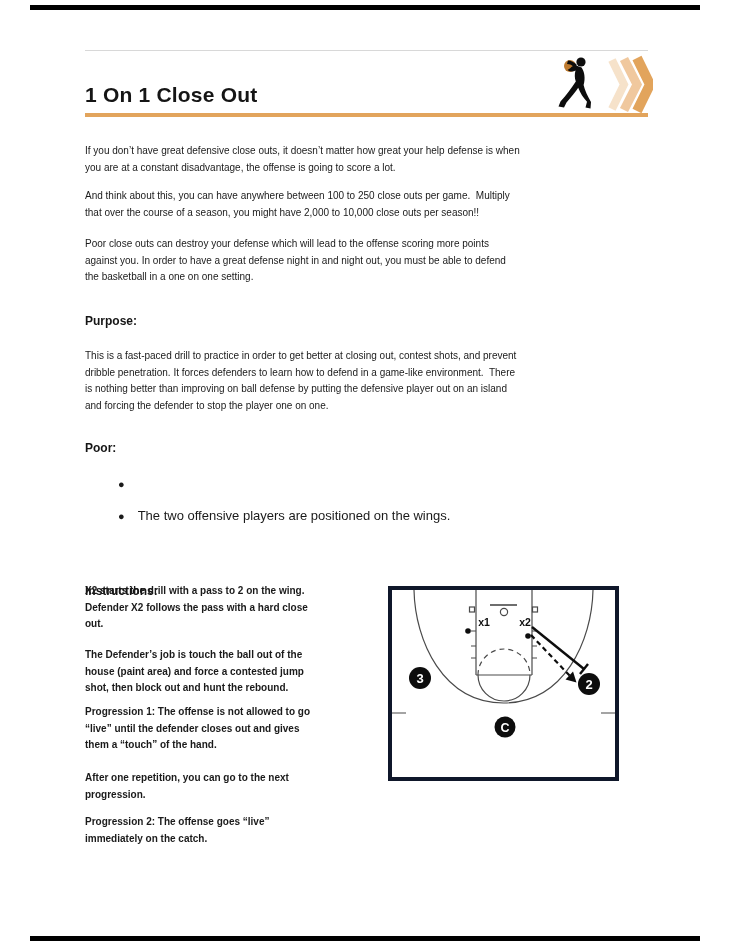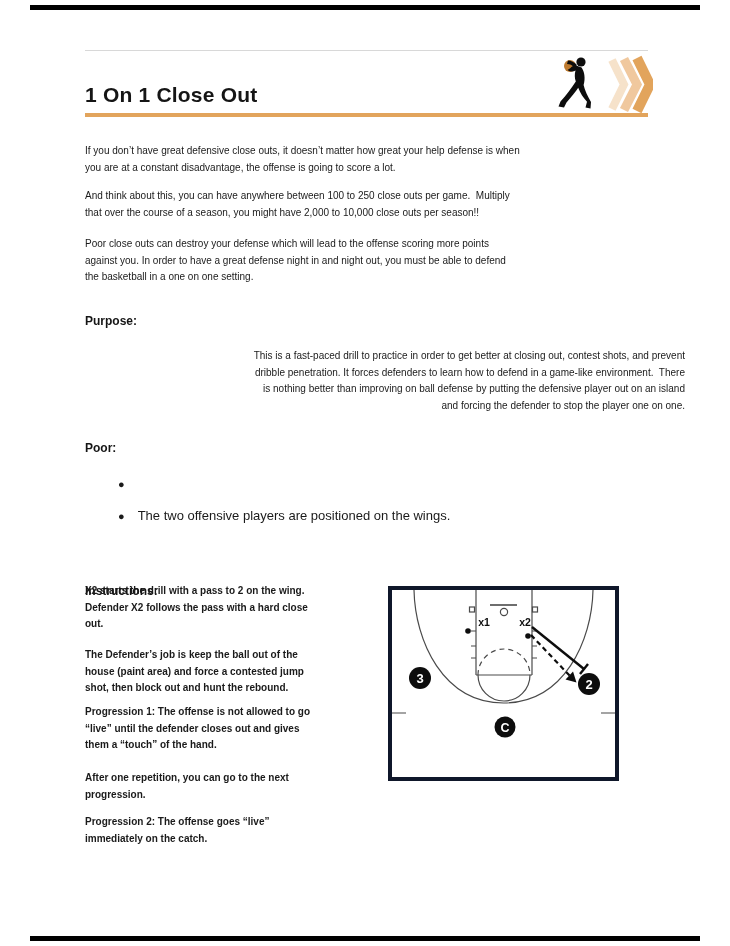--- a/index.html
+++ b/index.html
@@ -61,39 +61,39 @@
 
 <div class="abs para" style="top:143px;">If you don’t have great defensive close outs, it doesn’t matter how great your help defense is when
 you are at a constant disadvantage, the offense is going to score a lot.</div>
 <div class="abs para" style="top:188px;">And think about this, you can have anywhere between 100 to 250 close outs per game.  Multiply
 that over the course of a season, you might have 2,000 to 10,000 close outs per season!!</div>
 <div class="abs para" style="top:236px;">Poor close outs can destroy your defense which will lead to the offense scoring more points
 against you. In order to have a great defense night in and night out, you must be able to defend
 the basketball in a one on one setting.</div>
 
 <div class="abs h2" style="top:314px;">Purpose:</div>
-<div class="abs para" style="top:348px;text-align:right;">This is a fast-paced drill to practice in order to get better at closing out, contest shots, and prevent
+<div class="abs para" style="top:348px;">This is a fast-paced drill to practice in order to get better at closing out, contest shots, and prevent
 dribble penetration. It forces defenders to learn how to defend in a game-like environment.  There
 is nothing better than improving on ball defense by putting the defensive player out on an island
 and forcing the defender to stop the player one on one.</div>
 
 <div class="abs h2" style="top:441px;">Poor:</div>
 <div class="abs bullet-row" style="top:476px;">
   <span class="bullet-dot">●</span>
 </div>
 <div class="abs bullet-row" style="top:508px;">
   <span class="bullet-dot">●</span>
   <span>The two offensive players are positioned on the wings.</span>
 </div>
 
 <div class="abs h2" style="top:584px;">Instructions:</div>
 <div class="abs para para-narrow" style="top:583px;">X2 starts the drill with a pass to 2 on the wing.
 Defender X2 follows the pass with a hard close
 out.</div>
-<div class="abs para para-narrow" style="top:647px;">The Defender’s job is keep the ball out of the
+<div class="abs para para-narrow" style="top:647px;">The Defender’s job is touch the ball out of the
 house (paint area) and force a contested jump
 shot, then block out and hunt the rebound.</div>
 <div class="abs para para-narrow" style="top:704px;">Progression 1: The offense is not allowed to go
 “live” until the defender closes out and gives
 them a “touch” of the hand.</div>
 <div class="abs para para-narrow" style="top:770px;">After one repetition, you can go to the next
 progression.</div>
 <div class="abs para para-narrow" style="top:814px;">Progression 2: The offense goes “live”
 immediately on the catch.</div>
 

